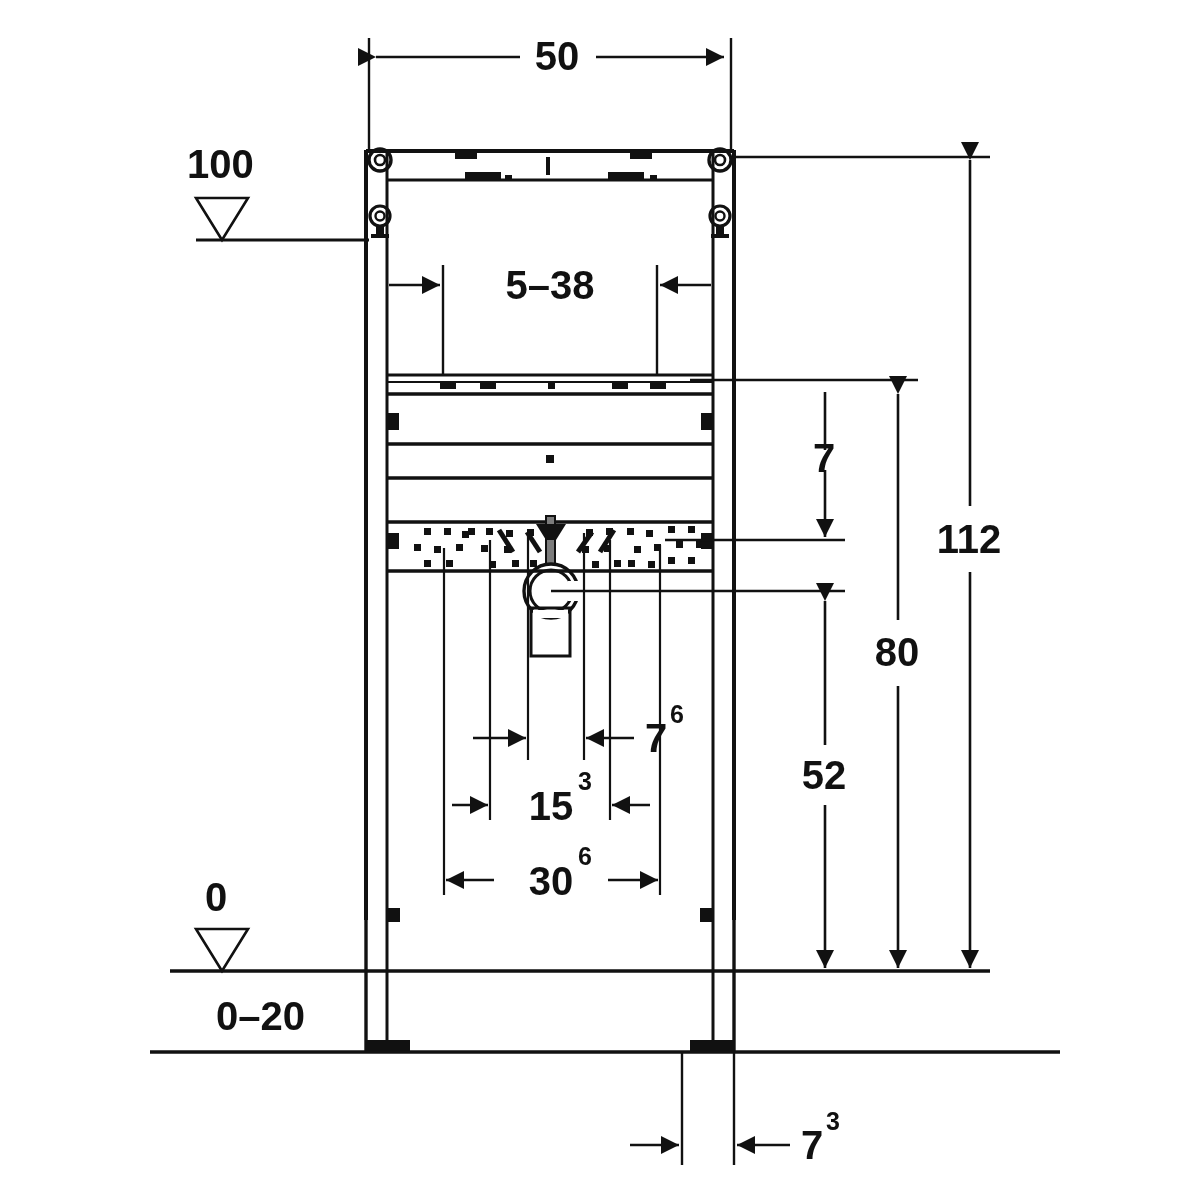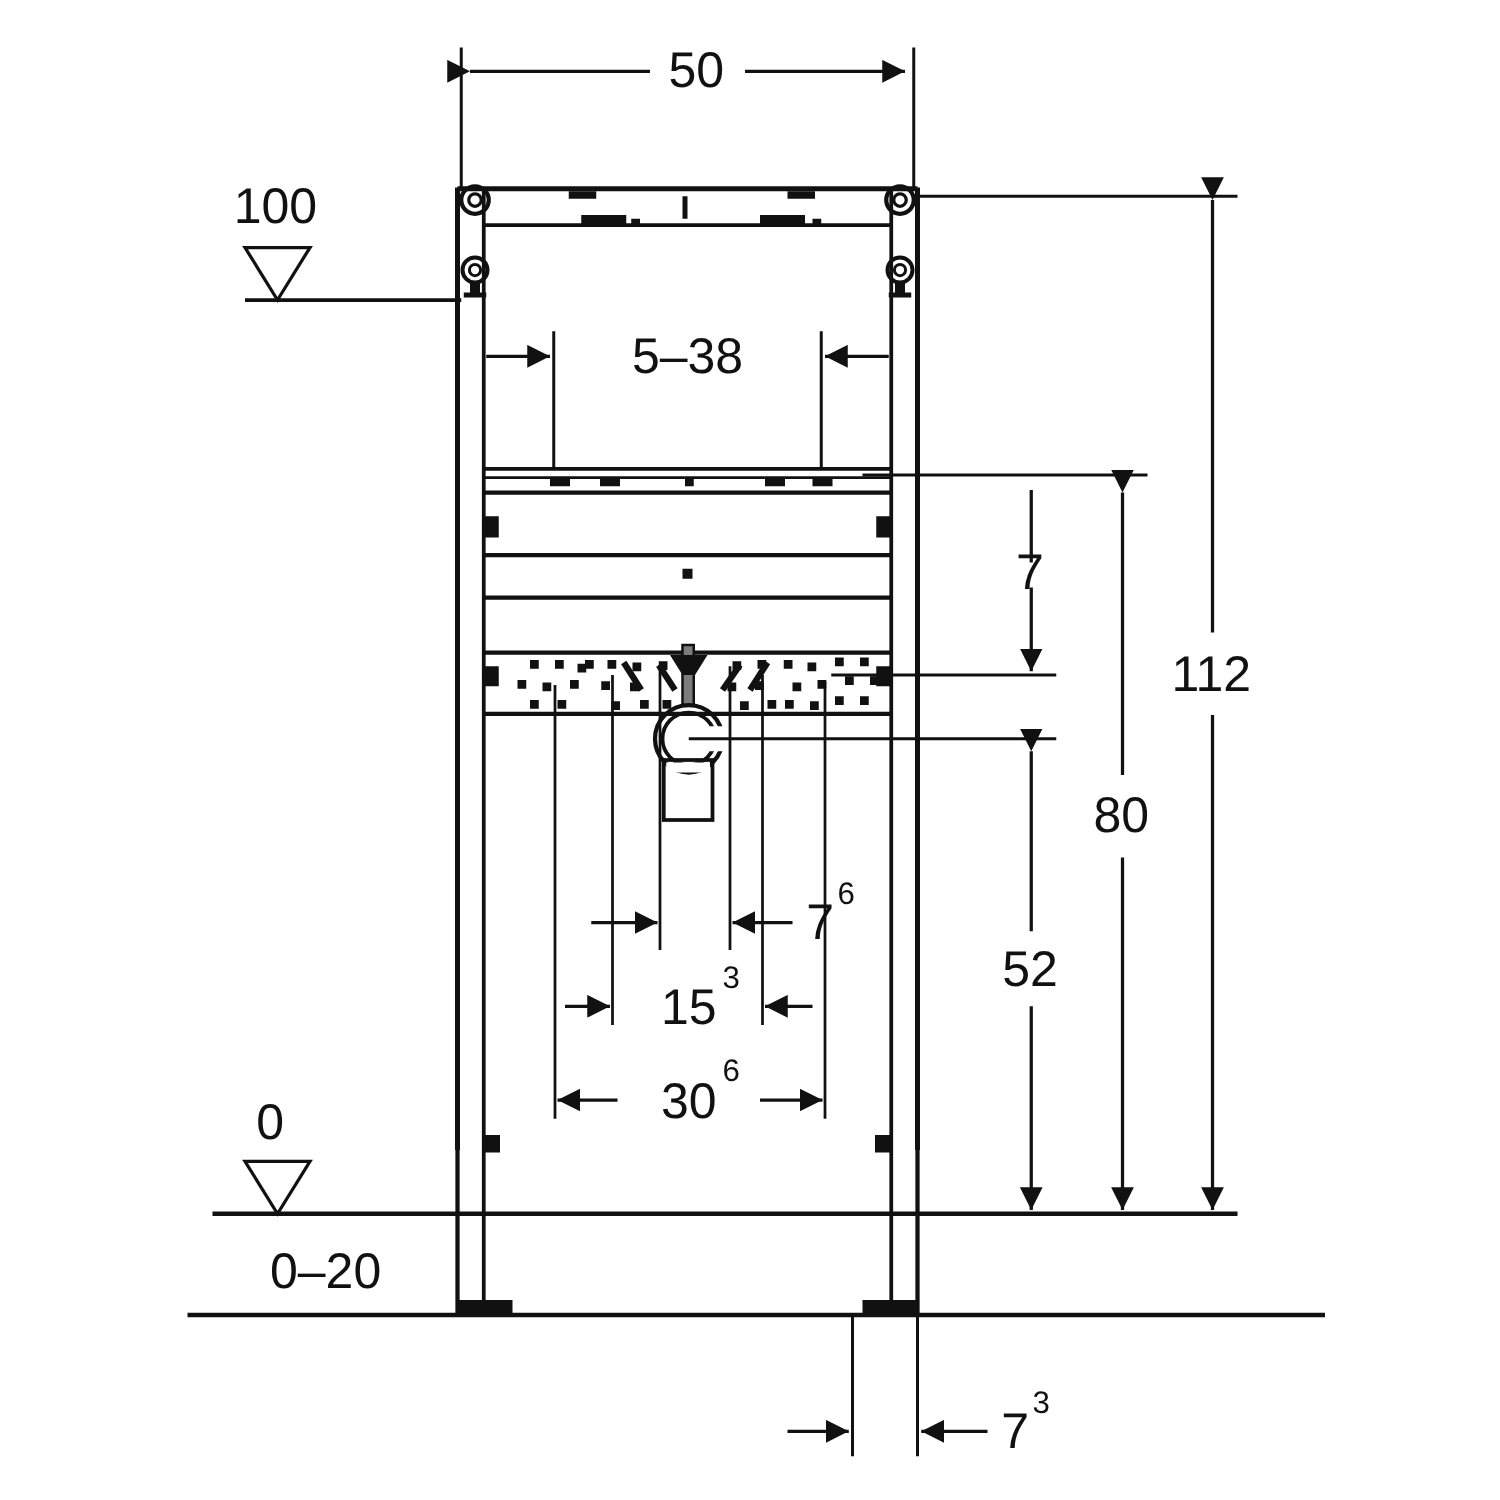--- a/index.html
+++ b/index.html
@@ -12,20 +12,21 @@
     font-family: "Liberation Sans", sans-serif;
     width: 1200px;
     height: 1200px;
     overflow: hidden;
   }
   #drawing-root {
     position: relative;
     width: 980px;
     height: 1200px;
     background: #a3a3a3;
+    font-weight: bold;
   }
   svg#tech-drawing {
     display: block;
     width: 1200px;
     height: 1200px;
   }
   .dim-text {
     font-family: "Liberation Sans", sans-serif;
     font-size: 40px;
     fill: #111111;

